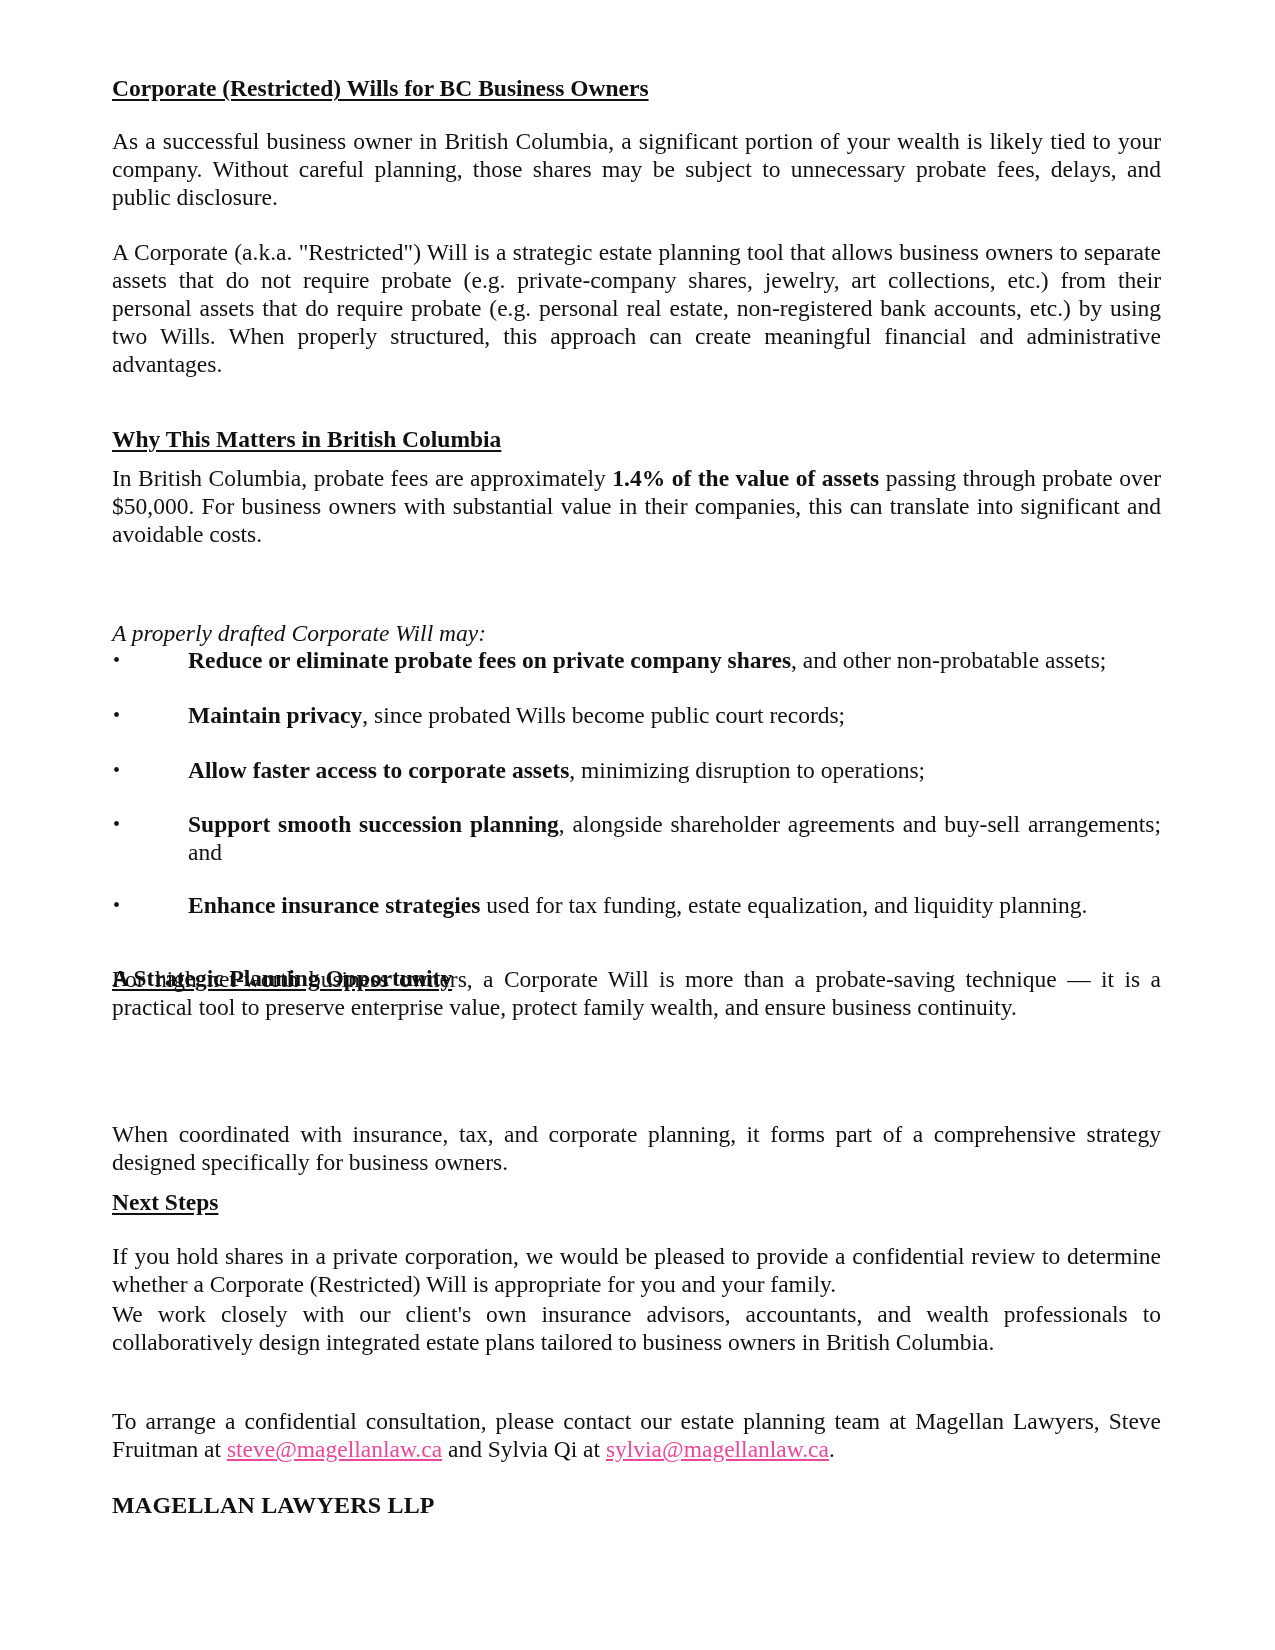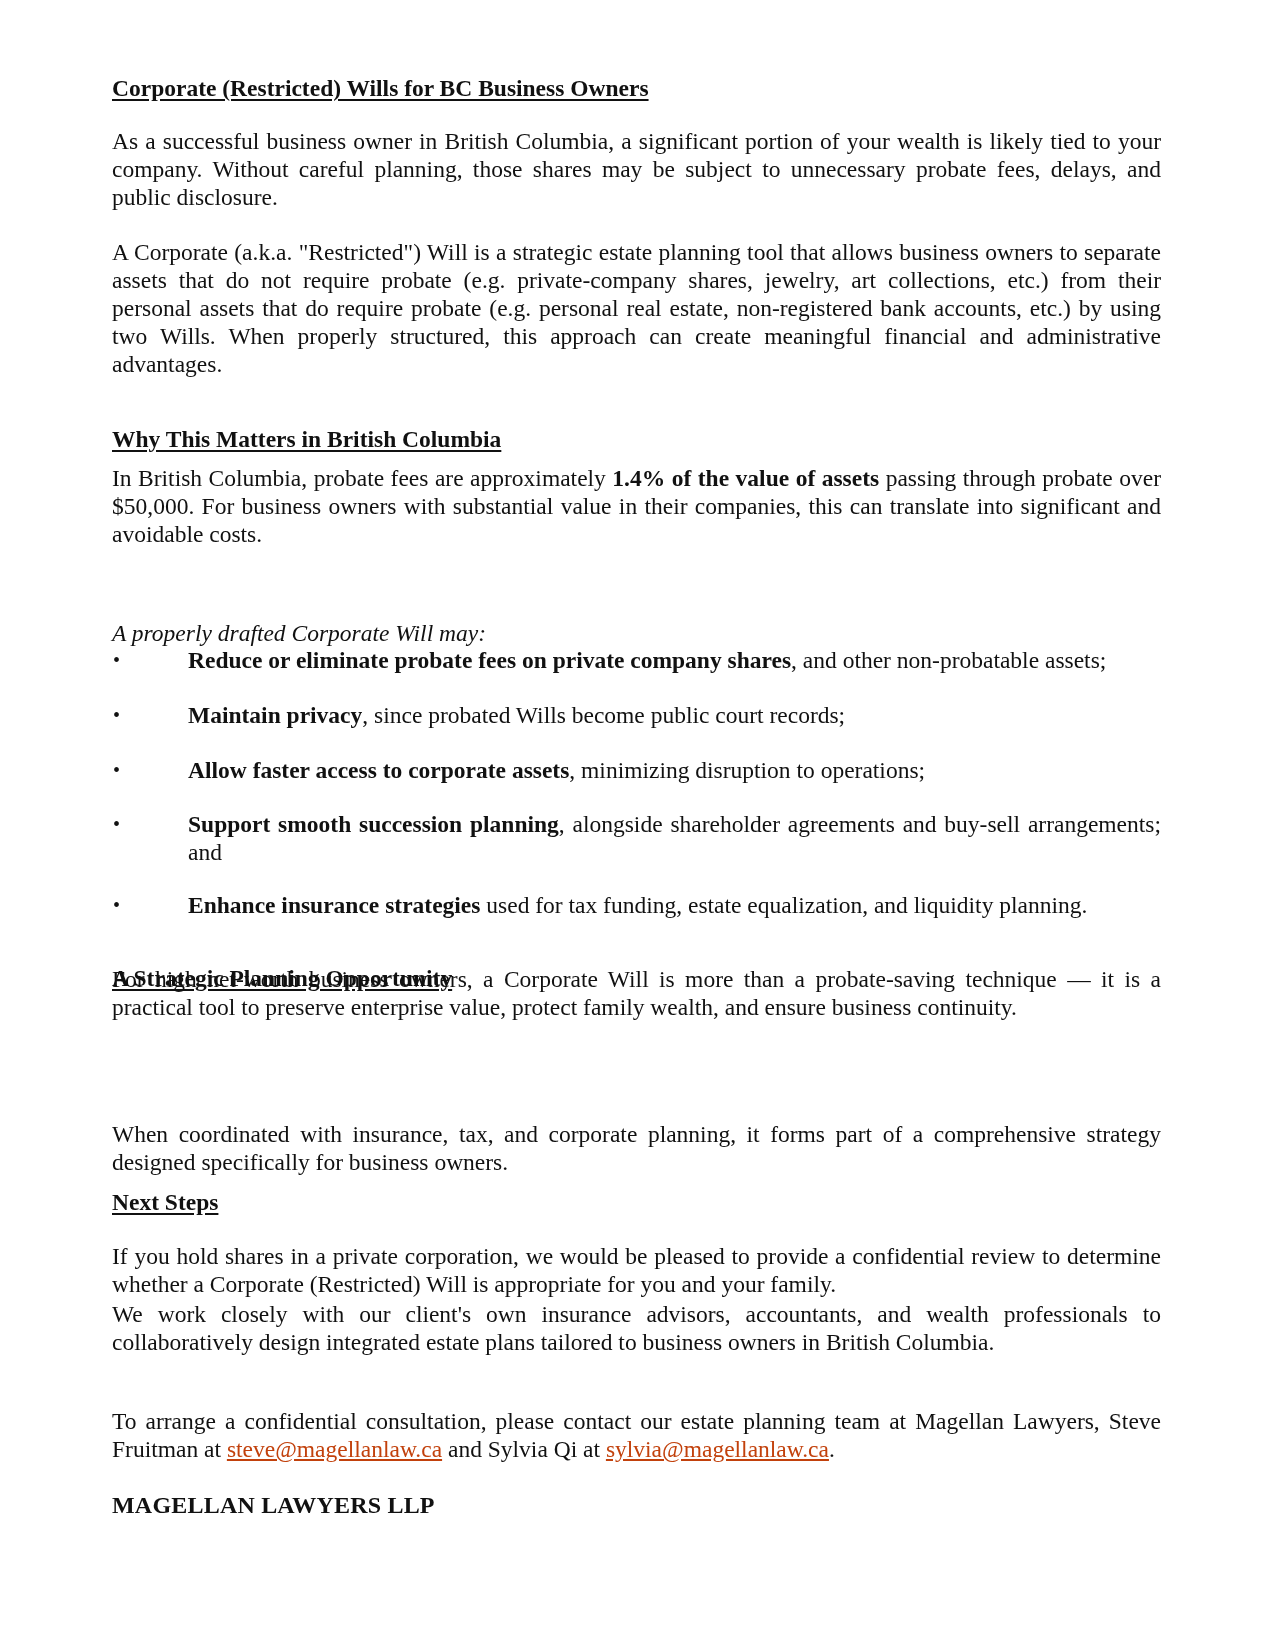--- a/index.html
+++ b/index.html
@@ -17,21 +17,21 @@
   }
   .heading {
     font-weight: bold; text-decoration: underline;
     text-decoration-thickness: 2px; text-underline-offset: 3px;
   }
   .para { text-align: justify; text-align-last: left; margin: 0; }
   .bullet-row { position: absolute; left: 0; width: 1049px; }
   .bullet-dot { position: absolute; left: 1px; top: 0; font-size: 20px; }
   .bullet-text { position: absolute; left: 76px; width: 973px; text-align: justify; text-align-last: left; }
   b { font-weight: bold; }
-  a.mail { color: #c2410c; text-decoration: underline; text-underline-offset: 2px; }
+  a.mail { color: #ec4899; text-decoration: underline; text-underline-offset: 2px; }
   .firm { font-weight: bold; font-size: 24px; letter-spacing: 0.2px; }
 </style>
 </head>
 <body>
 
 <div class="page">
 
   <div class="abs title" style="top:74px;">Corporate (Restricted) Wills for BC Business Owners</div>
 
   <p class="abs para" style="top:127px;">As a successful business owner in British Columbia, a significant portion of your wealth is likely tied to your company.  Without careful planning, those shares may be subject to unnecessary probate fees, delays, and public disclosure.</p>

